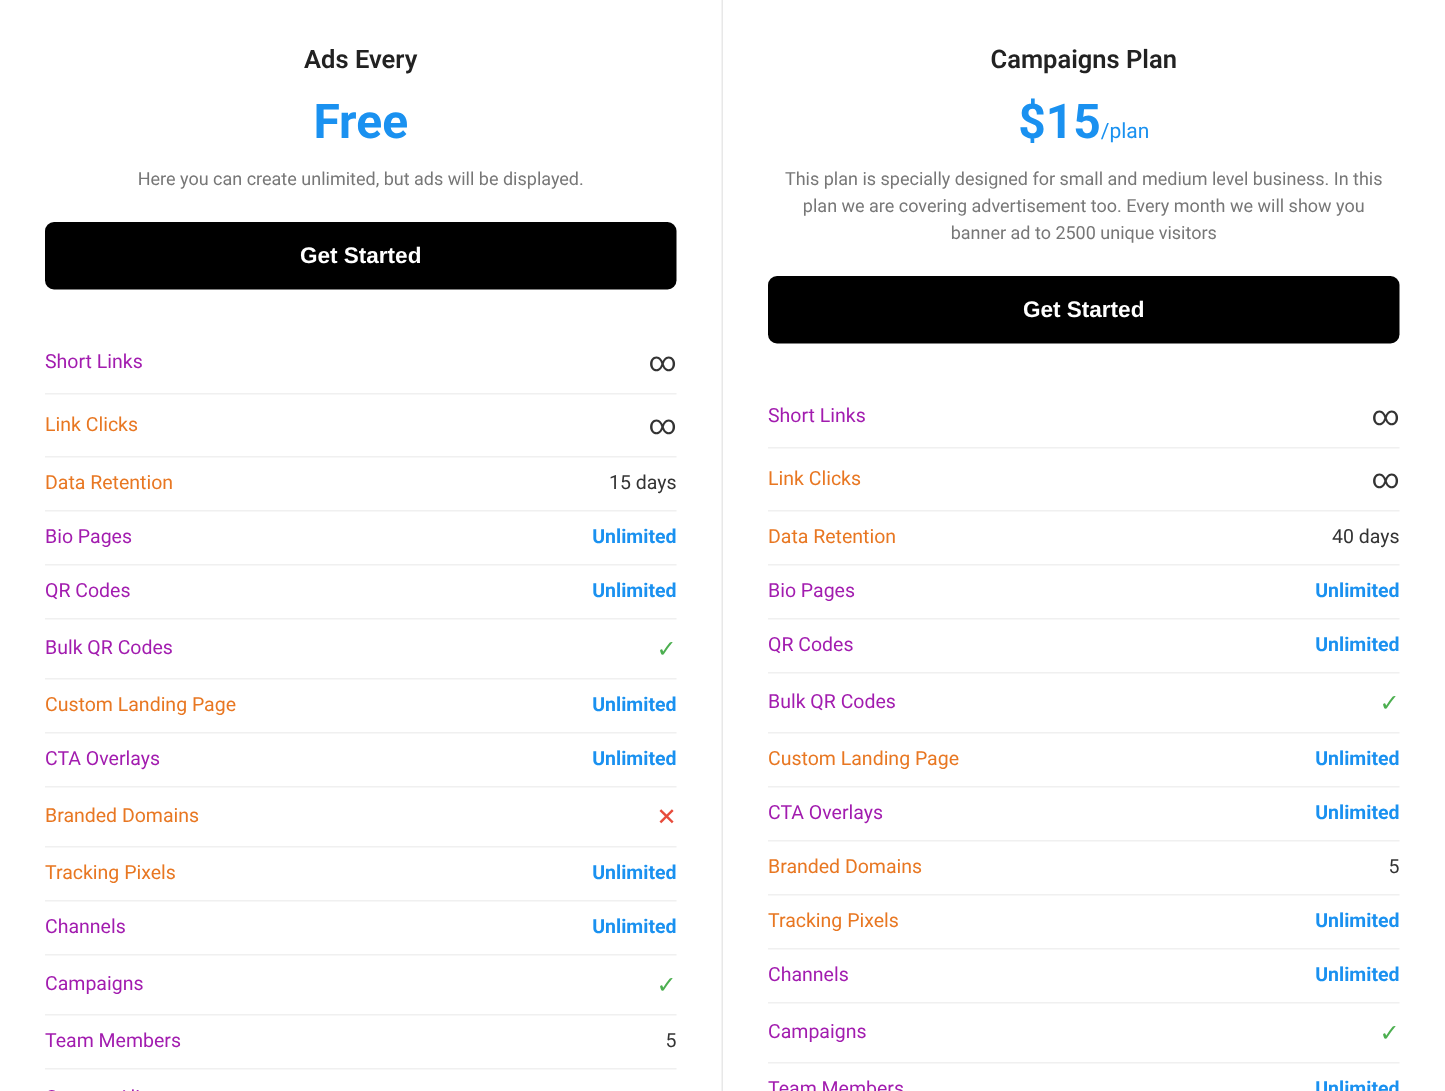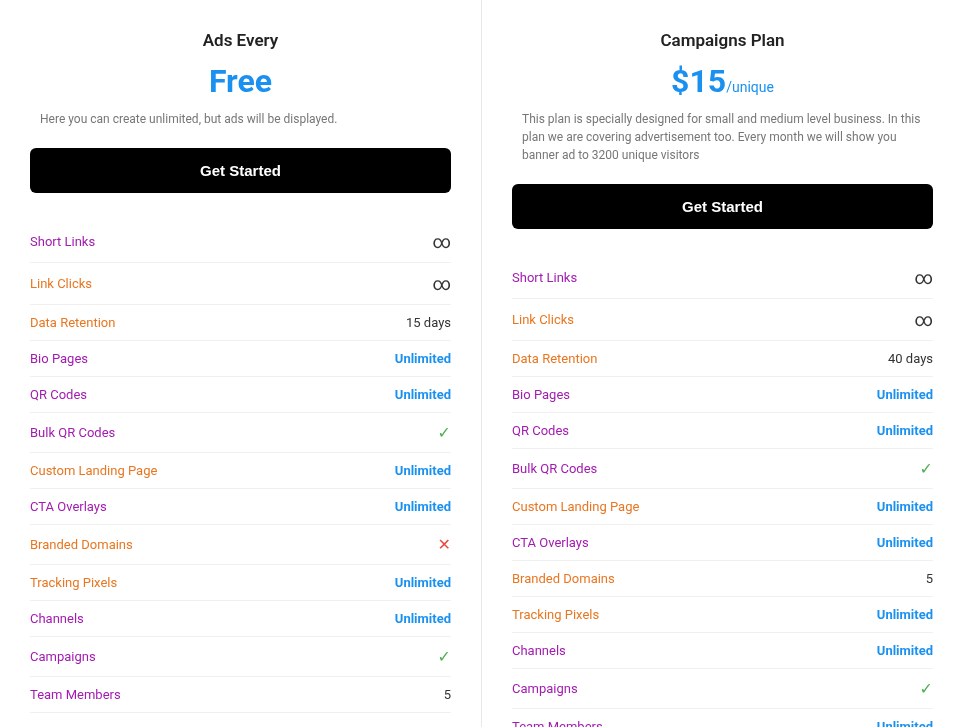--- a/index.html
+++ b/index.html
@@ -35,21 +35,21 @@
       font-weight: 700;
       color: #1a91f0;
       margin-bottom: 10px;
     }
     .plan-price .per-month {
       font-size: 14px;
       font-weight: 400;
       color: #1a91f0;
     }
     .plan-description {
-      text-align: left;
+      text-align: center;
       font-size: 12px;
       color: #777;
       line-height: 1.5;
       margin-bottom: 20px;
       padding: 0 10px;
     }
     .btn-get-started {
       display: block;
       width: 100%;
       padding: 14px;
@@ -169,22 +169,22 @@
           <span class="feature-value">5</span>
         </li>
         <li class="feature-item">
           <span class="feature-name">Custom Aliases</span>
           <span class="feature-value check-icon">✓</span>
         </li>
       </ul>
     </div>
     <div class="plan">
       <div class="plan-name">Campaigns Plan</div>
-      <div class="plan-price">$15<span class="per-month">/unique</span></div>
-      <div class="plan-description">This plan is specially designed for small and medium level business. In this plan we are covering advertisement too. Every month we will show you banner ad to 3200 unique visitors</div>
+      <div class="plan-price">$15<span class="per-month">/plan</span></div>
+      <div class="plan-description">This plan is specially designed for small and medium level business. In this plan we are covering advertisement too. Every month we will show you banner ad to 2500 unique visitors</div>
       <button class="btn-get-started">Get Started</button>
       <ul class="feature-list">
         <li class="feature-item">
           <span class="feature-name">Short Links</span>
           <span class="feature-value infinity">∞</span>
         </li>
         <li class="feature-item">
           <span class="feature-name orange">Link Clicks</span>
           <span class="feature-value infinity">∞</span>
         </li>

